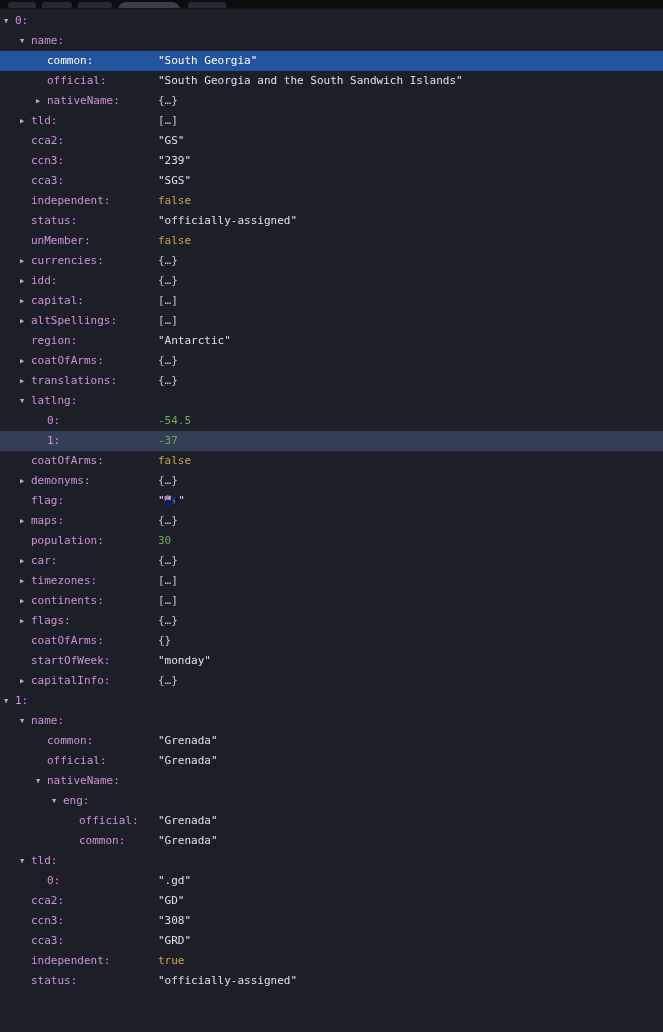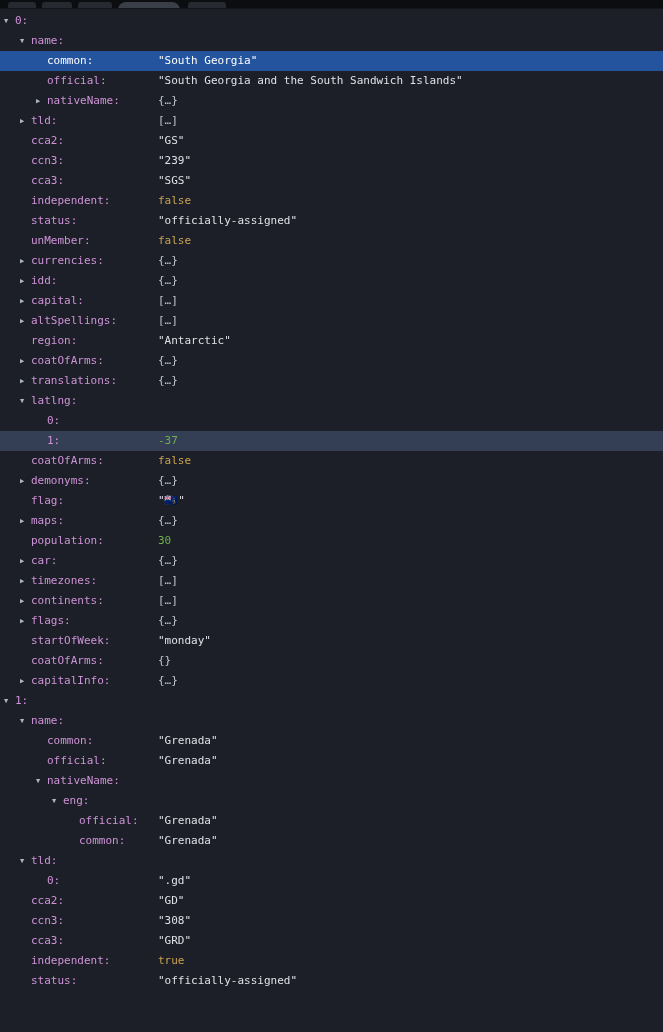--- a/index.html
+++ b/index.html
@@ -226,20 +226,21 @@
       <span class="key">latlng:</span>
     </span>
     <span class="value t-none"></span>
   </div>
     <div class="row">
     <span class="key-cell">
       <span class="indent" style="width: 36px;"></span>
       <span class="arrow hidden"></span>
       <span class="key">0:</span>
     </span>
+    <span class="value t-number">-54.5</span>
   </div>
     <div class="row sel-secondary">
     <span class="key-cell">
       <span class="indent" style="width: 36px;"></span>
       <span class="arrow hidden"></span>
       <span class="key">1:</span>
     </span>
     <span class="value t-number">-37</span>
   </div>
     <div class="row">
@@ -311,31 +312,31 @@
       <span class="indent" style="width: 20px;"></span>
       <span class="arrow">▶</span>
       <span class="key">flags:</span>
     </span>
     <span class="value t-object">{…}</span>
   </div>
     <div class="row">
     <span class="key-cell">
       <span class="indent" style="width: 20px;"></span>
       <span class="arrow hidden"></span>
+      <span class="key">coatOfArms:</span>
+    </span>
+    <span class="value t-object">{}</span>
+  </div>
+    <div class="row">
+    <span class="key-cell">
+      <span class="indent" style="width: 20px;"></span>
+      <span class="arrow hidden"></span>
       <span class="key">startOfWeek:</span>
     </span>
     <span class="value t-string">"monday"</span>
-  </div>
-    <div class="row">
-    <span class="key-cell">
-      <span class="indent" style="width: 20px;"></span>
-      <span class="arrow hidden"></span>
-      <span class="key">coatOfArms:</span>
-    </span>
-    <span class="value t-object">{}</span>
   </div>
     <div class="row">
     <span class="key-cell">
       <span class="indent" style="width: 20px;"></span>
       <span class="arrow">▶</span>
       <span class="key">capitalInfo:</span>
     </span>
     <span class="value t-object">{…}</span>
   </div>
     <div class="row">

